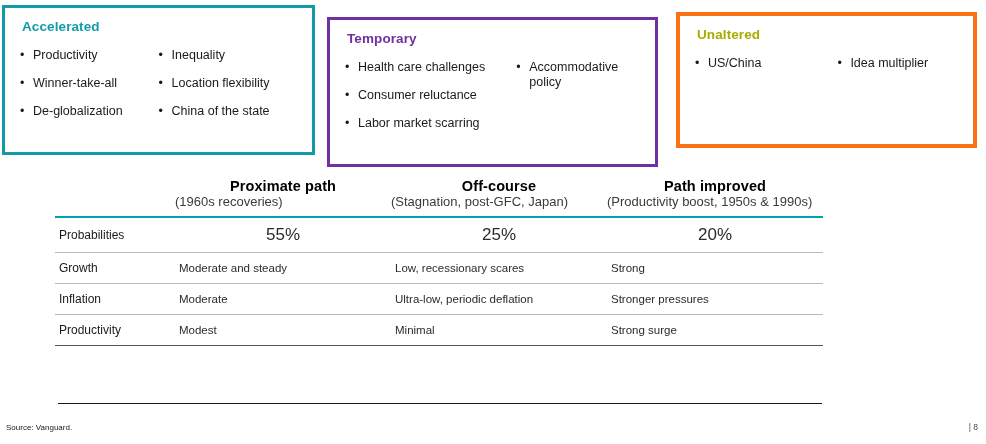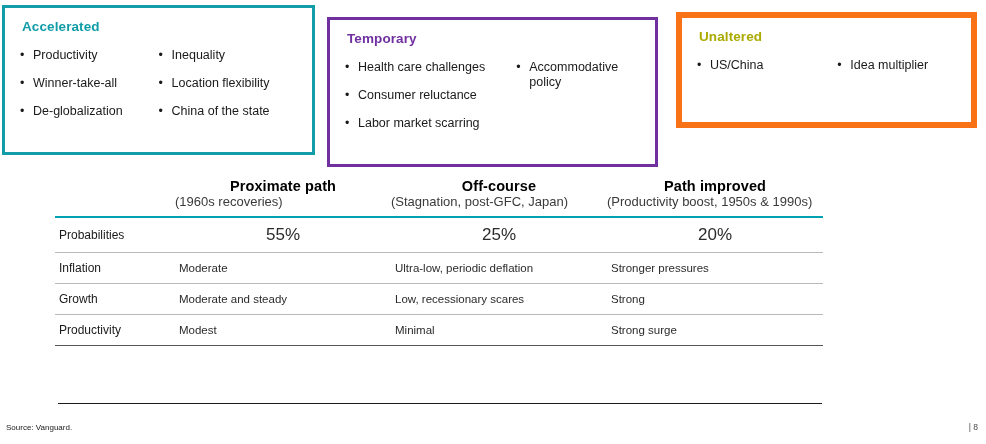--- a/index.html
+++ b/index.html
@@ -14,21 +14,21 @@
   }
 
   
   .box{
     position:absolute;
     background:#ffffff;
     box-sizing:border-box;
   }
   #box-accelerated{ left:2px;  top:5px;  width:313px; height:150px; border:3px solid #119ca8;padding-left:16px; }
   #box-temporary  { left:327px;top:17px;  width:331px; height:150px; border:3px solid #7030a0; }
-  #box-unaltered  { left:676px;top:12px; width:301px; height:116px; border:6px solid #f97316; }
+  #box-unaltered  { left:676px;top:12px; width:301px; height:136px; border:4px solid #f97316; }
 
   .box-title{
     position:absolute;
     left:17px; top:11px;
     font-size:13.5px;
     font-weight:bold;
     letter-spacing:.1px;
   }
   #box-accelerated .box-title{ color:#119ca8; }
   #box-temporary   .box-title{ color:#7030a0; }
@@ -214,32 +214,32 @@
       </tr>
     </thead>
     <tbody>
       <tr class="prob-row">
         <td class="rowlabel">Probabilities</td>
         <td class="prob">55%</td>
         <td class="prob">25%</td>
         <td class="prob">20%</td>
       </tr>
       <tr>
+        <td class="rowlabel">Growth</td>
+        <td class="cellval">Moderate and steady</td>
+        <td class="cellval">Low, recessionary scares</td>
+        <td class="cellval">Strong</td>
+      </tr>
+      <tr>
         <td class="rowlabel">Inflation</td>
         <td class="cellval">Moderate</td>
         <td class="cellval">Ultra-low, periodic deflation</td>
         <td class="cellval">Stronger pressures</td>
       </tr>
       <tr>
-        <td class="rowlabel">Growth</td>
-        <td class="cellval">Moderate and steady</td>
-        <td class="cellval">Low, recessionary scares</td>
-        <td class="cellval">Strong</td>
-      </tr>
-      <tr>
         <td class="rowlabel">Productivity</td>
         <td class="cellval">Modest</td>
         <td class="cellval">Minimal</td>
         <td class="cellval">Strong surge</td>
       </tr>
     </tbody>
   </table>
 </div>
 
 <div id="footer-rule"></div>

